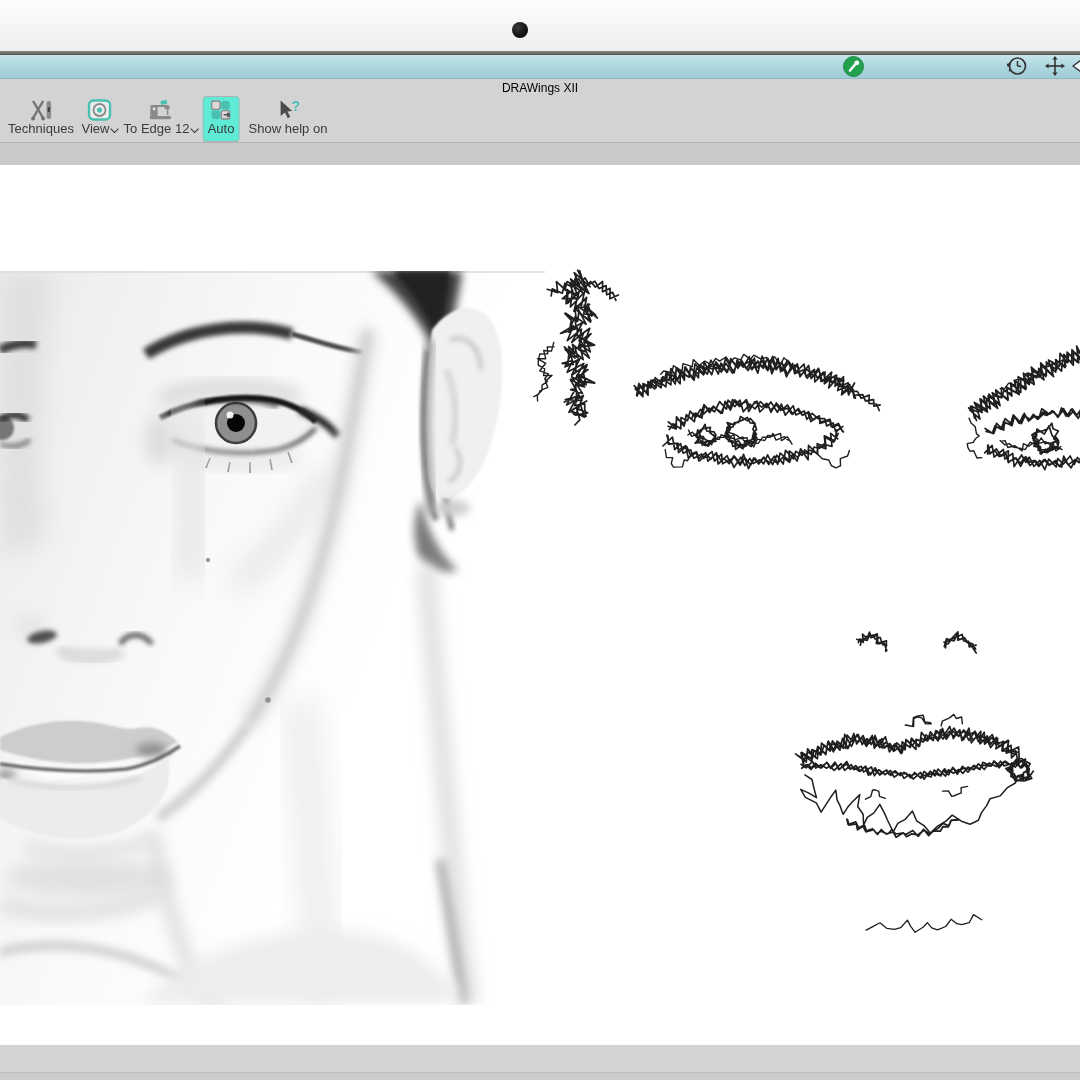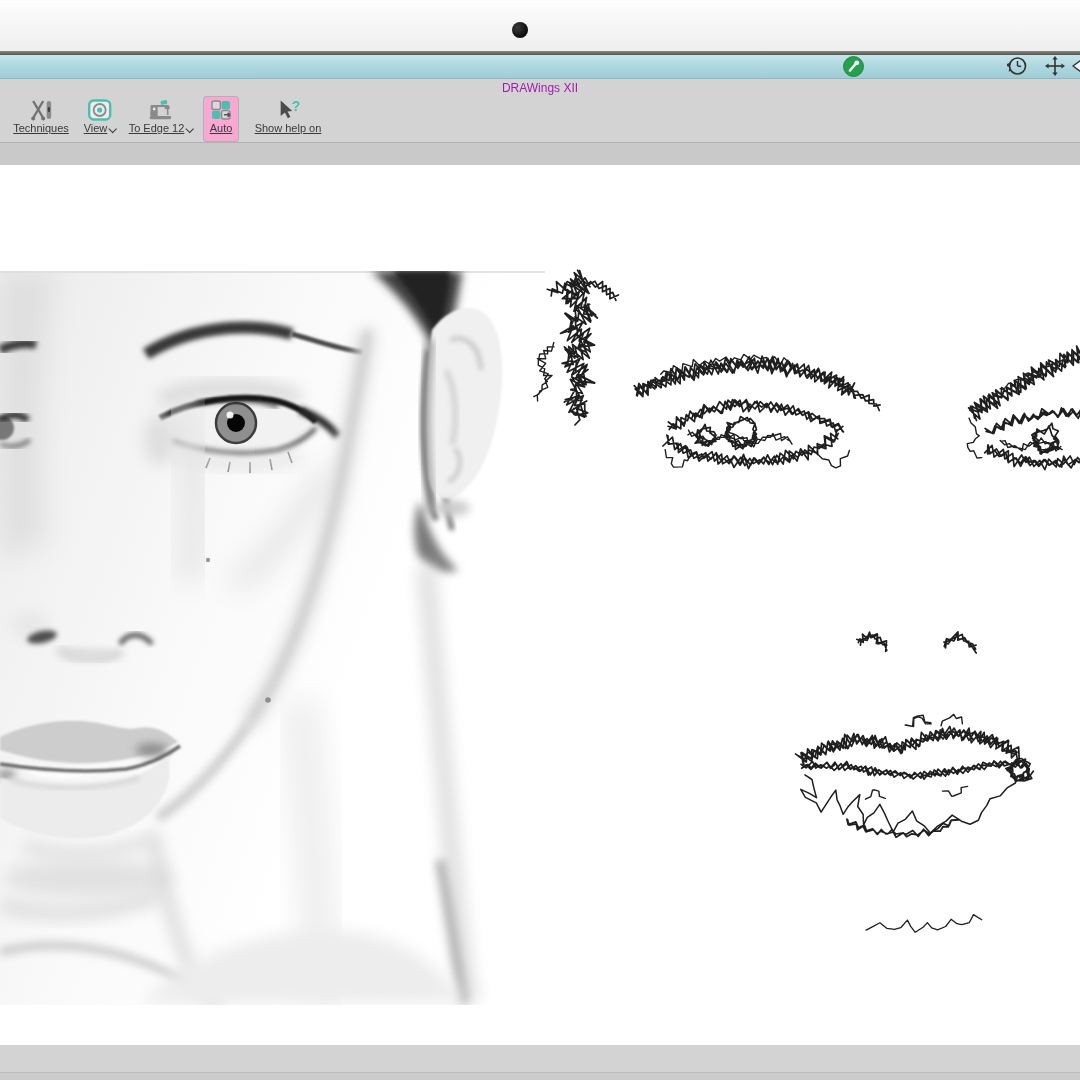--- a/index.html
+++ b/index.html
@@ -14,27 +14,27 @@
               background:linear-gradient(#8a8a85,#55554f);}
   
   .tealbar{position:absolute;left:0;top:55px;width:1080px;height:23px;
            background:linear-gradient(#c6e4ea,#acd6df 55%,#9fccd6);
            border-bottom:1px solid #8fb9c2;}
   .badge{position:absolute;left:843px;top:1px;width:21px;height:21px;border-radius:50%;}
   .bar-icon{position:absolute;top:0px;width:22px;height:22px;}
   
   .titlebar{position:absolute;left:0;top:79px;width:1080px;height:63px;background:#d3d3d3;}
   .win-title{position:absolute;left:0;top:2px;width:1080px;text-align:center;
-             font-size:12px;color:#a21caf;}
+             font-size:12px;color:#000000;}
   .tb-btn{position:absolute;top:17px;height:44px;transform:translateX(-50%);
           display:flex;flex-direction:column;align-items:center;justify-content:flex-start;
           border-radius:4px;padding:2px 5px 0 5px;cursor:default;}
-  .tb-btn.active{background:#f9a8d4;box-shadow:inset 0 0 0 1px #b2b2b2;}
+  .tb-btn.active{background:#5eead4;box-shadow:inset 0 0 0 1px #b2b2b2;}
   .tb-icon{width:26px;height:24px;flex:0 0 auto;}
-  .tb-label{font-size:11px;color:#3a3a3a;white-space:nowrap;line-height:13px;display:flex;align-items:center;gap:2px;text-decoration:underline;}
+  .tb-label{font-size:13px;color:#3a3a3a;white-space:nowrap;line-height:13px;display:flex;align-items:center;gap:2px;}
   .chev{display:inline-block;width:7px;height:7px;position:relative;top:1px;}
   .chev::before{content:"";position:absolute;left:0;top:0;width:5px;height:5px;
                 border-right:1.5px solid #3a3a3a;border-bottom:1.5px solid #3a3a3a;
                 transform:rotate(45deg);}
   .toolbar-strip{position:absolute;left:0;top:142px;width:1080px;height:23px;
                  background:#c9c9c9;border-top:1px solid #b3b3b3;}
   
   .canvas{position:absolute;left:0;top:165px;width:1080px;height:880px;background:#ffffff;}
   
   .bezel-bottom{position:absolute;left:0;top:1045px;width:1080px;height:35px;background:#d3d3d3;}

